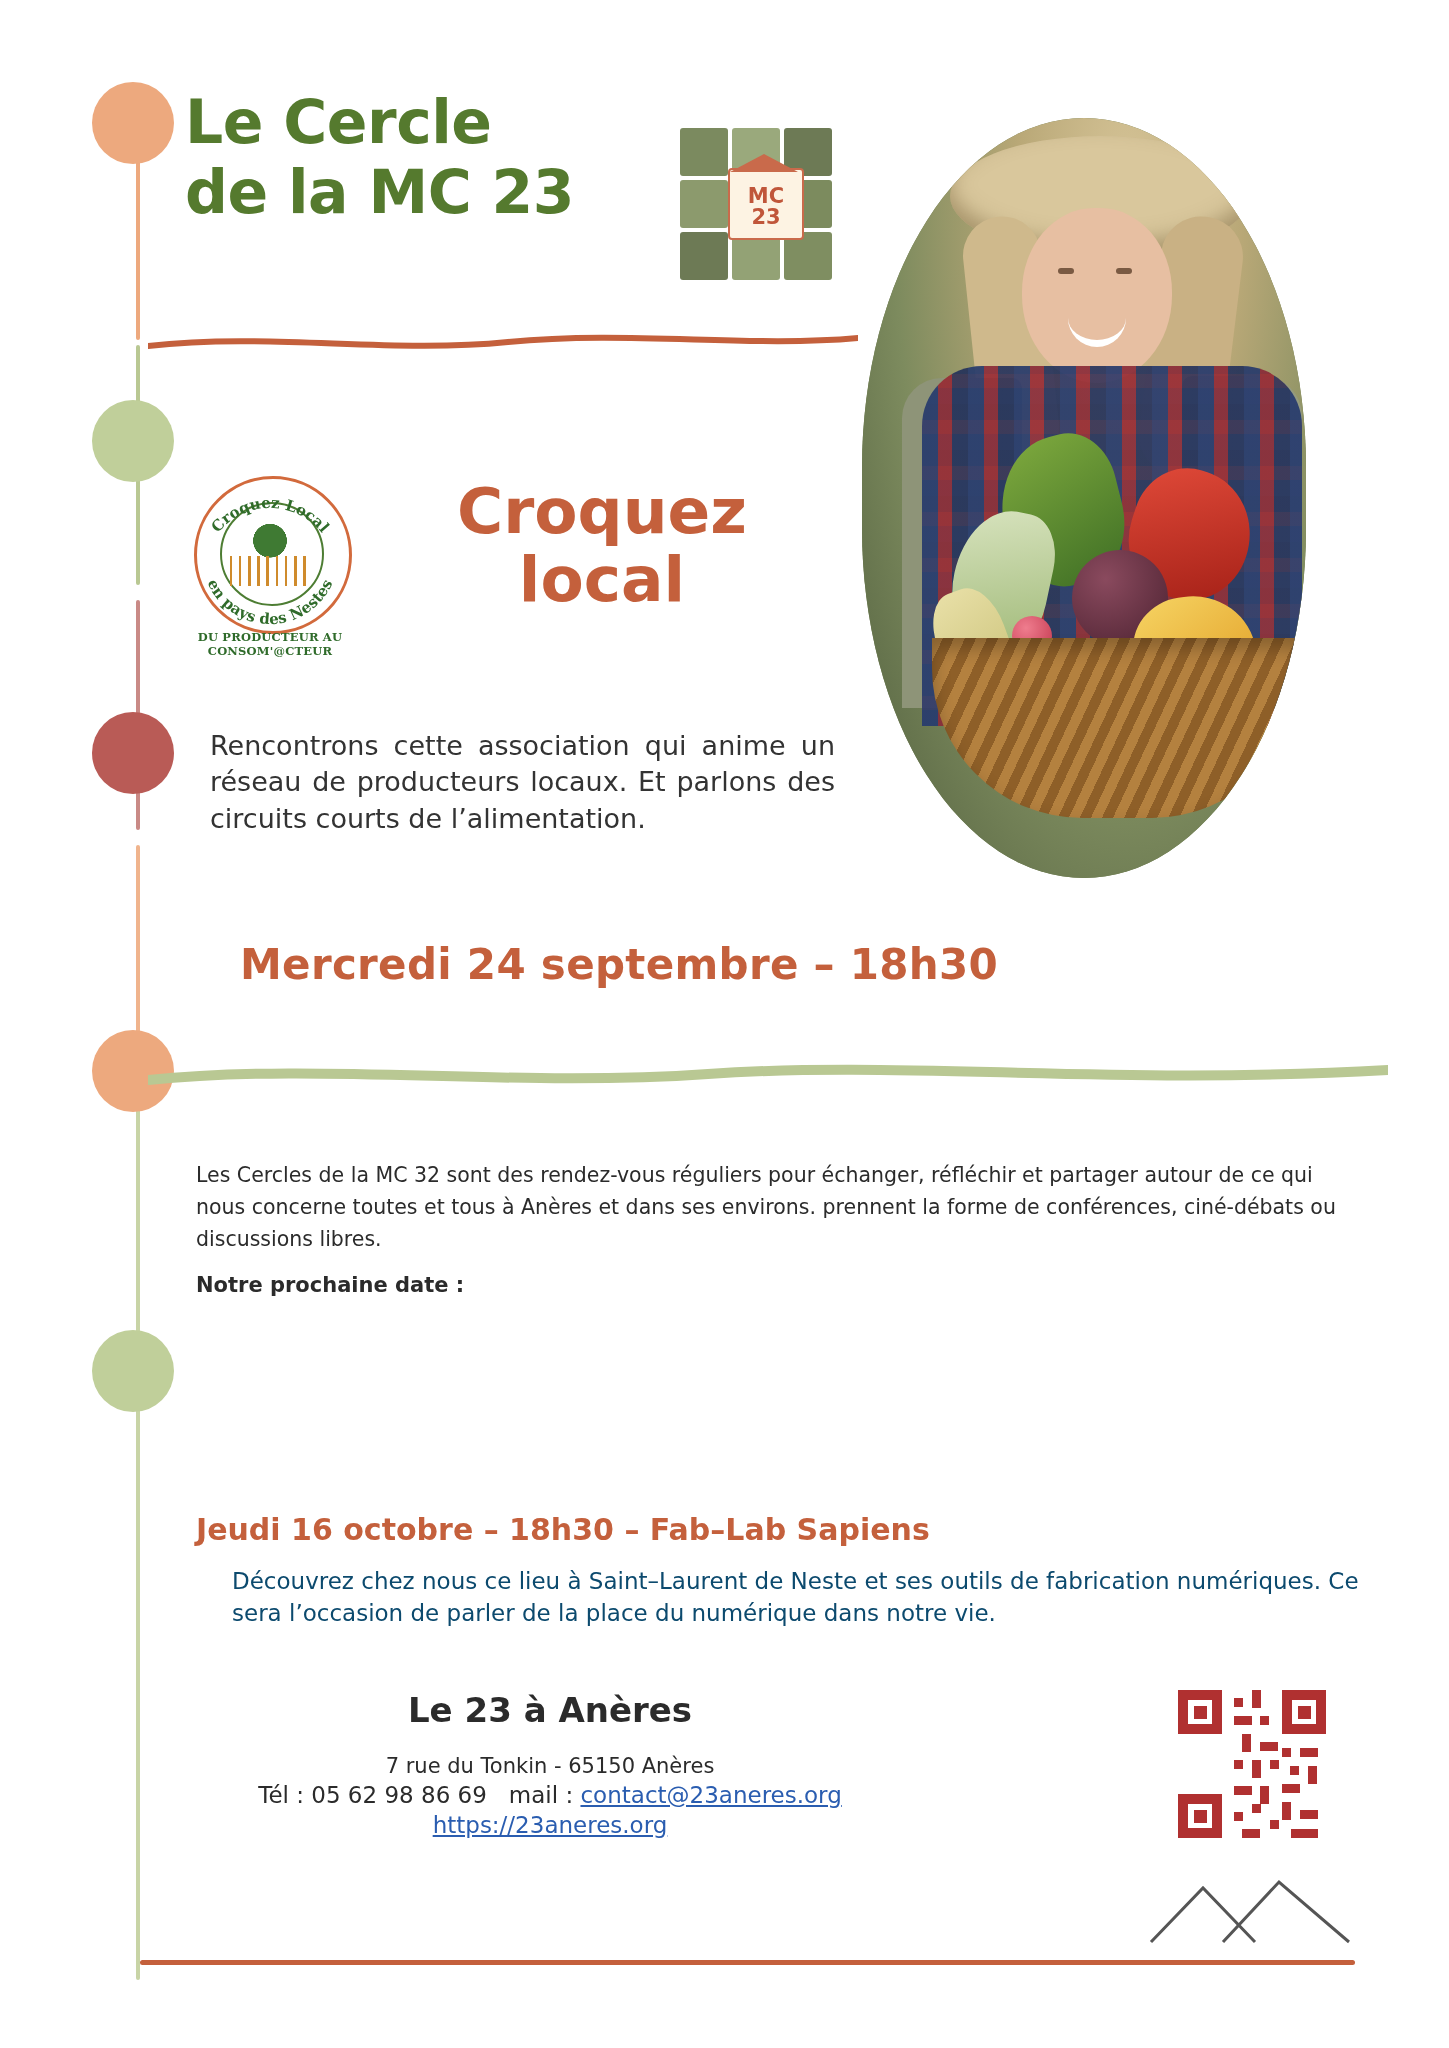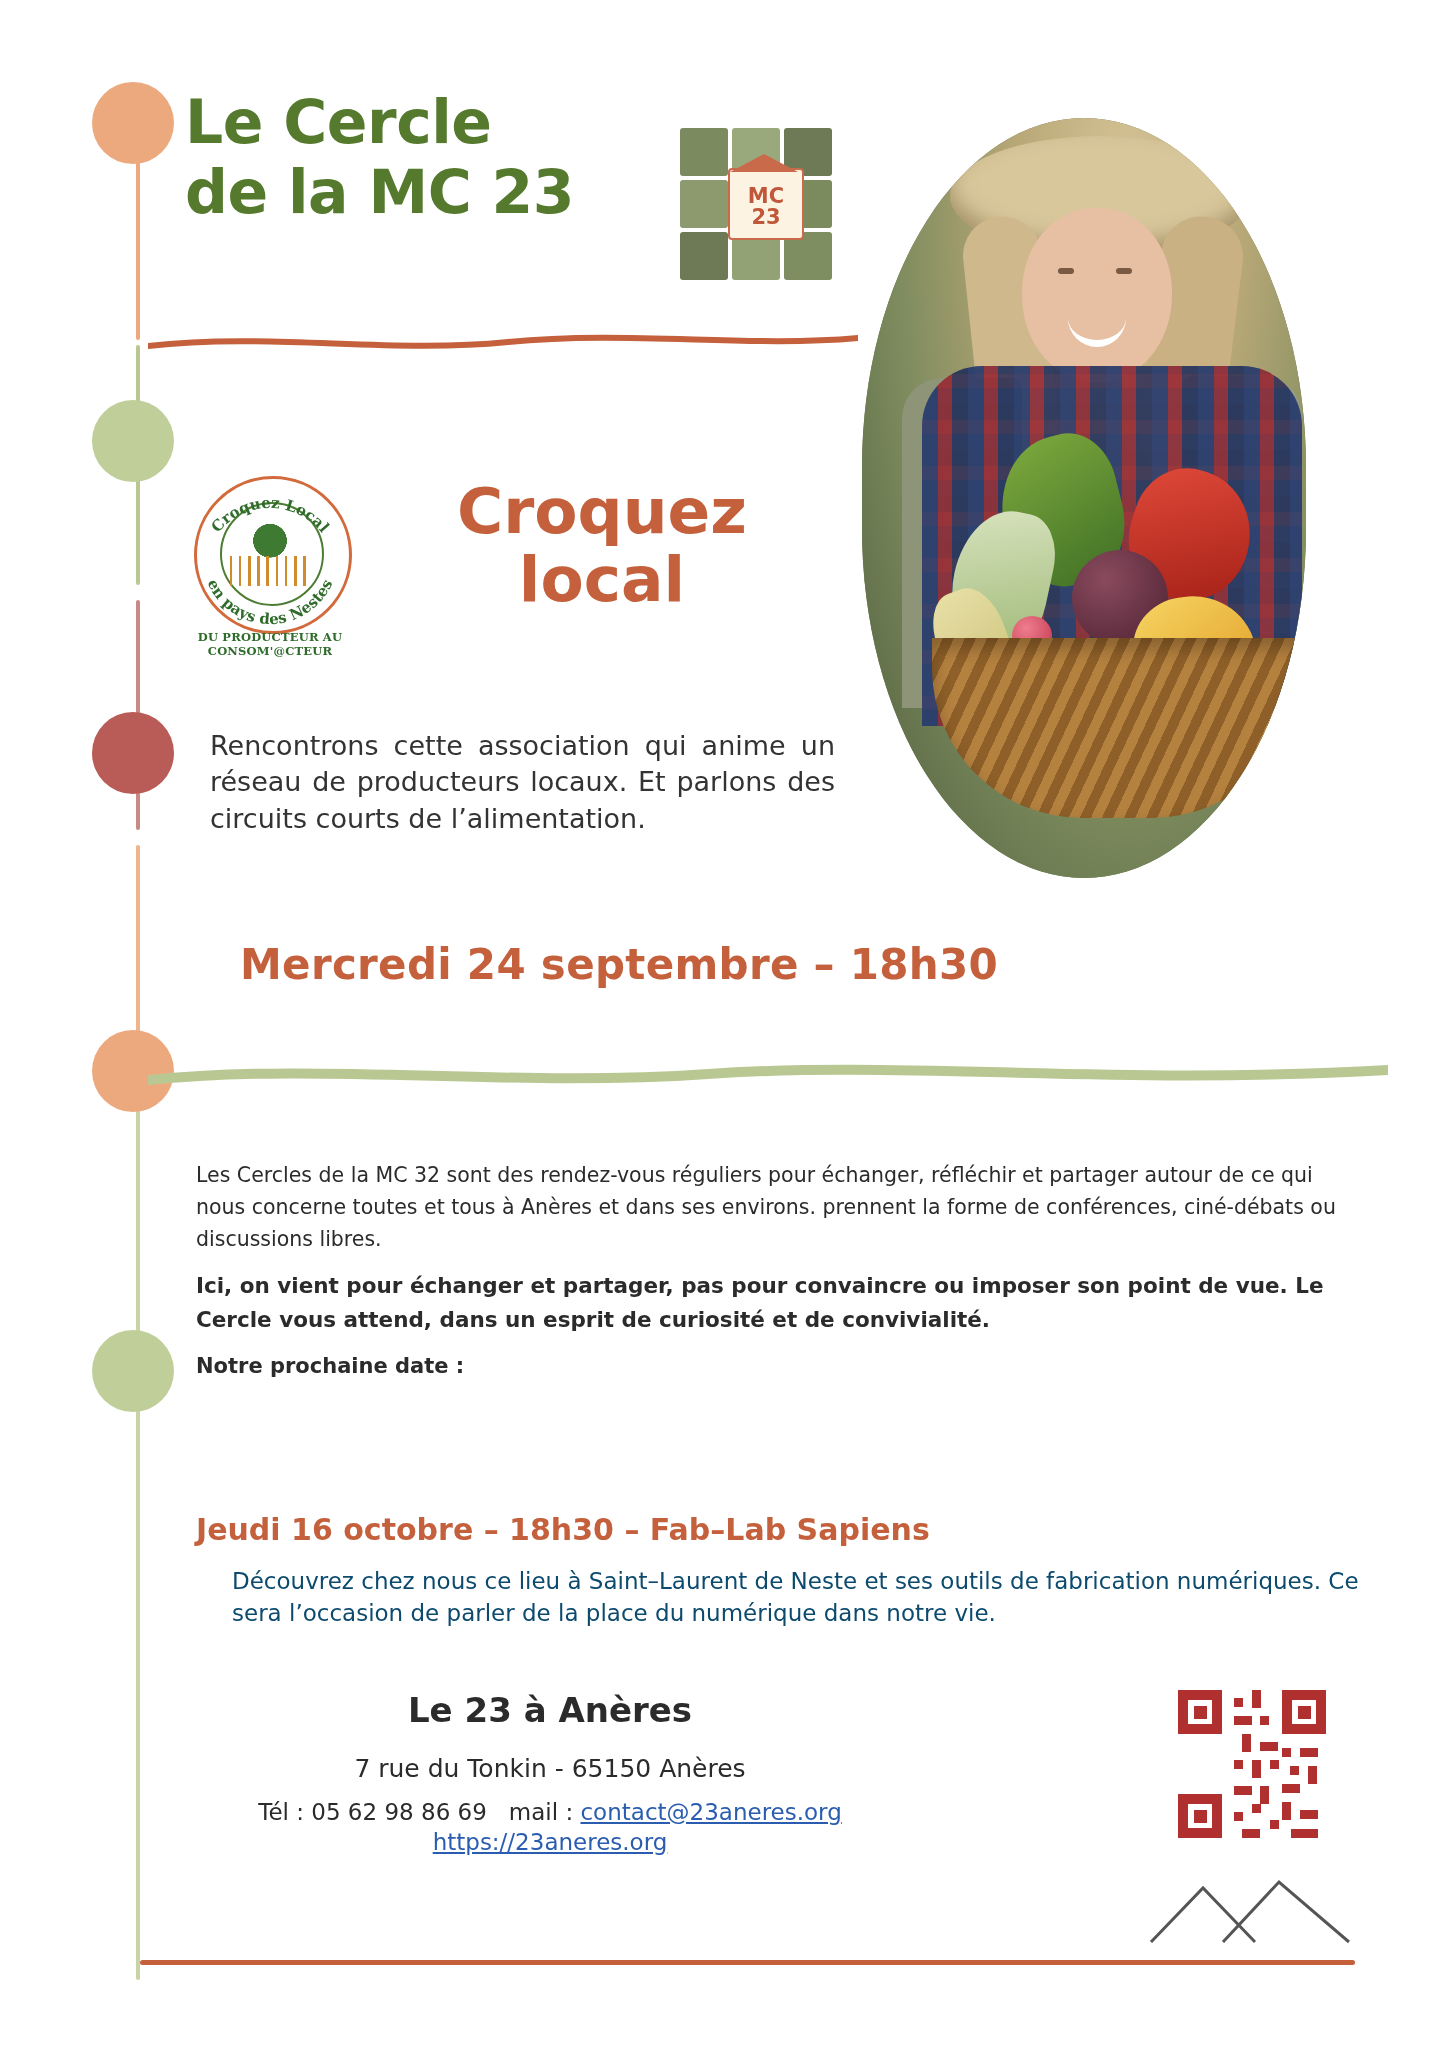--- a/index.html
+++ b/index.html
@@ -379,21 +379,21 @@
     width: 740px;
     text-align: center;
     font-family: "DejaVu Sans", sans-serif;
     color: #2b2b2b;
   }
   .footer .venue {
     font-weight: bold;
     font-size: 34px;
     margin-bottom: 24px;
   }
-  .footer .addr { font-size: 25px; margin-bottom: 16px; }
+  .footer .addr { font-size: 21px; margin-bottom: 4px; }
   .footer .contact { font-size: 23px; margin-bottom: 4px; }
   .footer a { color: #2a5db0; text-decoration: underline; }
 
   .qr {
     position: absolute;
     left: 1178px; top: 1690px;
     width: 148px; height: 148px;
   }
   .qr-cell { position: absolute; background: #b03030; }
 
@@ -508,21 +508,20 @@
   <div class="intro">Rencontrons cette association qui anime un réseau de producteurs locaux. Et parlons des circuits courts de l’alimentation.</div>
 
   <div class="event-date">Mercredi 24 septembre – 18h30</div>
 
   <svg class="wave-mid" viewBox="0 0 1240 30" preserveAspectRatio="none">
     <path d="M0,20 C180,2 360,28 560,14 C760,0 960,26 1240,10" fill="none" stroke="#b9c893" stroke-width="10" stroke-linecap="round"></path>
   </svg>
 
   <div class="body-copy">
     <p>Les Cercles de la MC 32 sont des rendez-vous réguliers pour échanger, réfléchir et partager autour de ce qui nous concerne toutes et tous à Anères et dans ses environs. prennent la forme de conférences, ciné-débats ou discussions libres.</p>
-    <p class="bold">Ici, on vient pour échanger et partager, pas pour convaincre ou imposer son point de vue. Le Cercle vous attend, dans un esprit de curiosité et de convivialité.</p>
     <p class="next-label">Notre prochaine date :</p>
   </div>
 
   <div class="next-date">Jeudi 16 octobre – 18h30 – Fab–Lab Sapiens</div>
   <div class="next-desc">Découvrez chez nous ce lieu à Saint–Laurent de Neste et ses outils de fabrication numériques. Ce sera l’occasion  de parler de la place du numérique dans notre vie.</div>
 
   <div class="footer">
     <div class="venue">Le 23 à Anères</div>
     <div class="addr">7 rue du Tonkin - 65150 Anères</div>
     <div class="contact">

